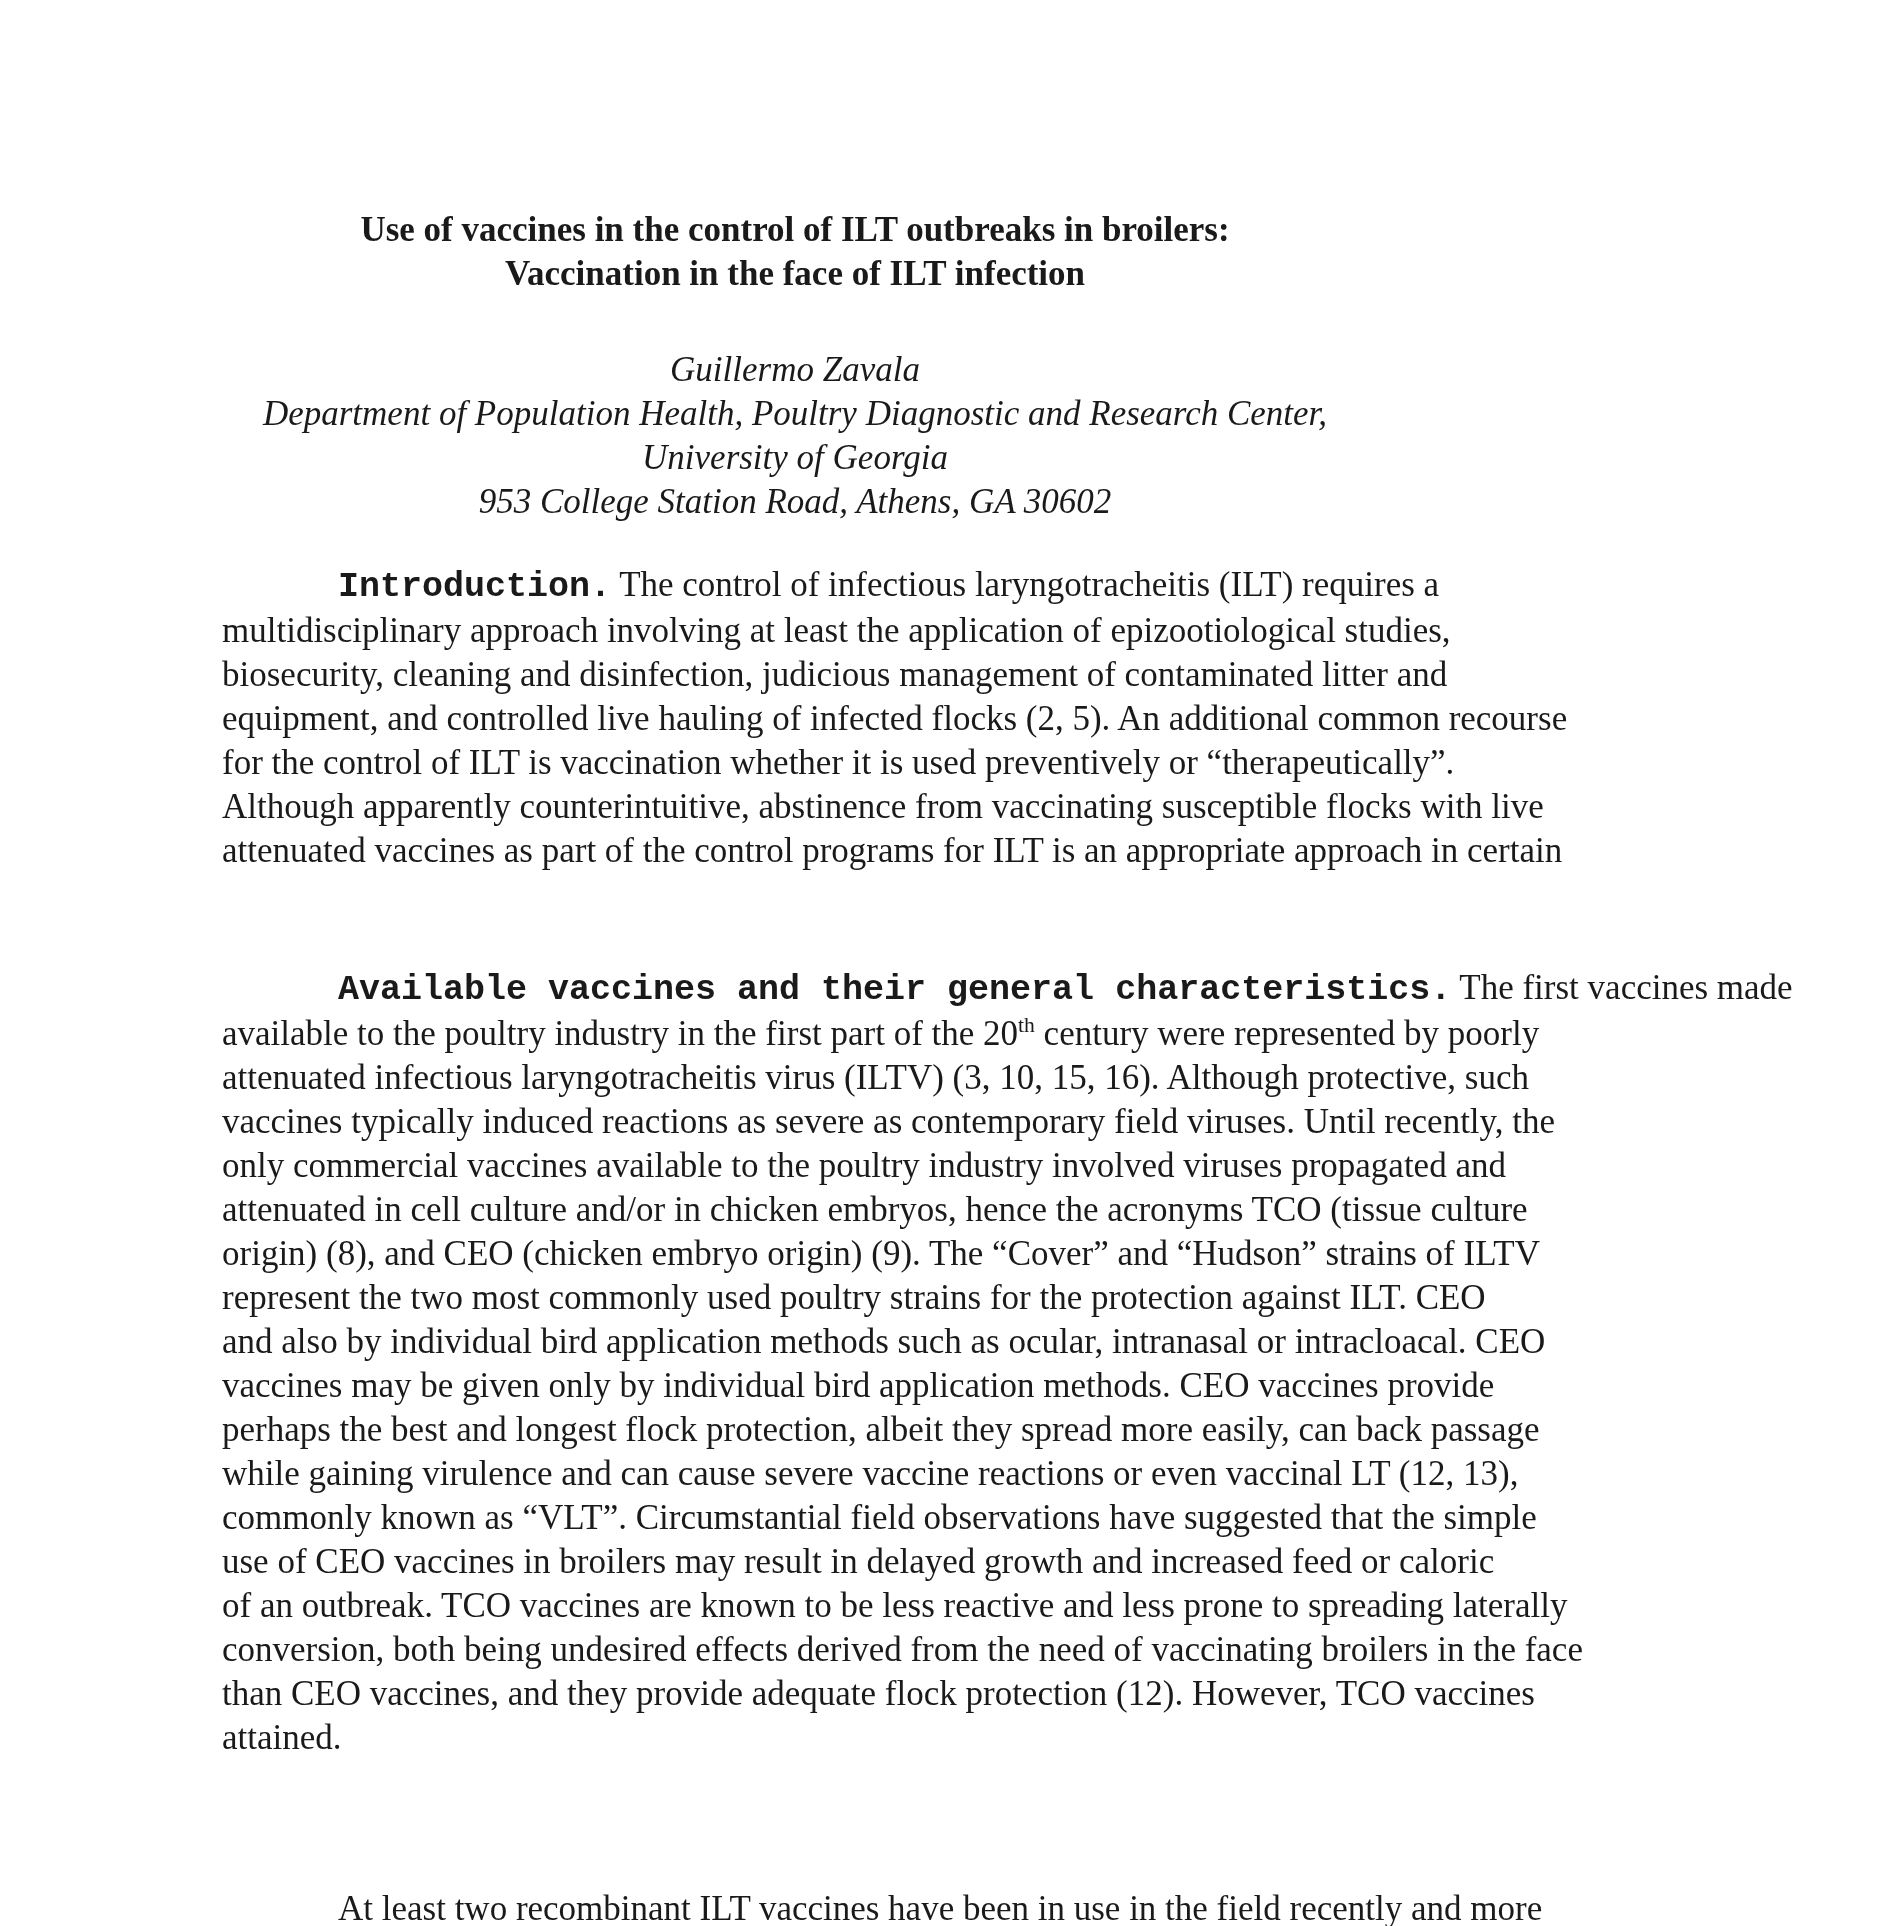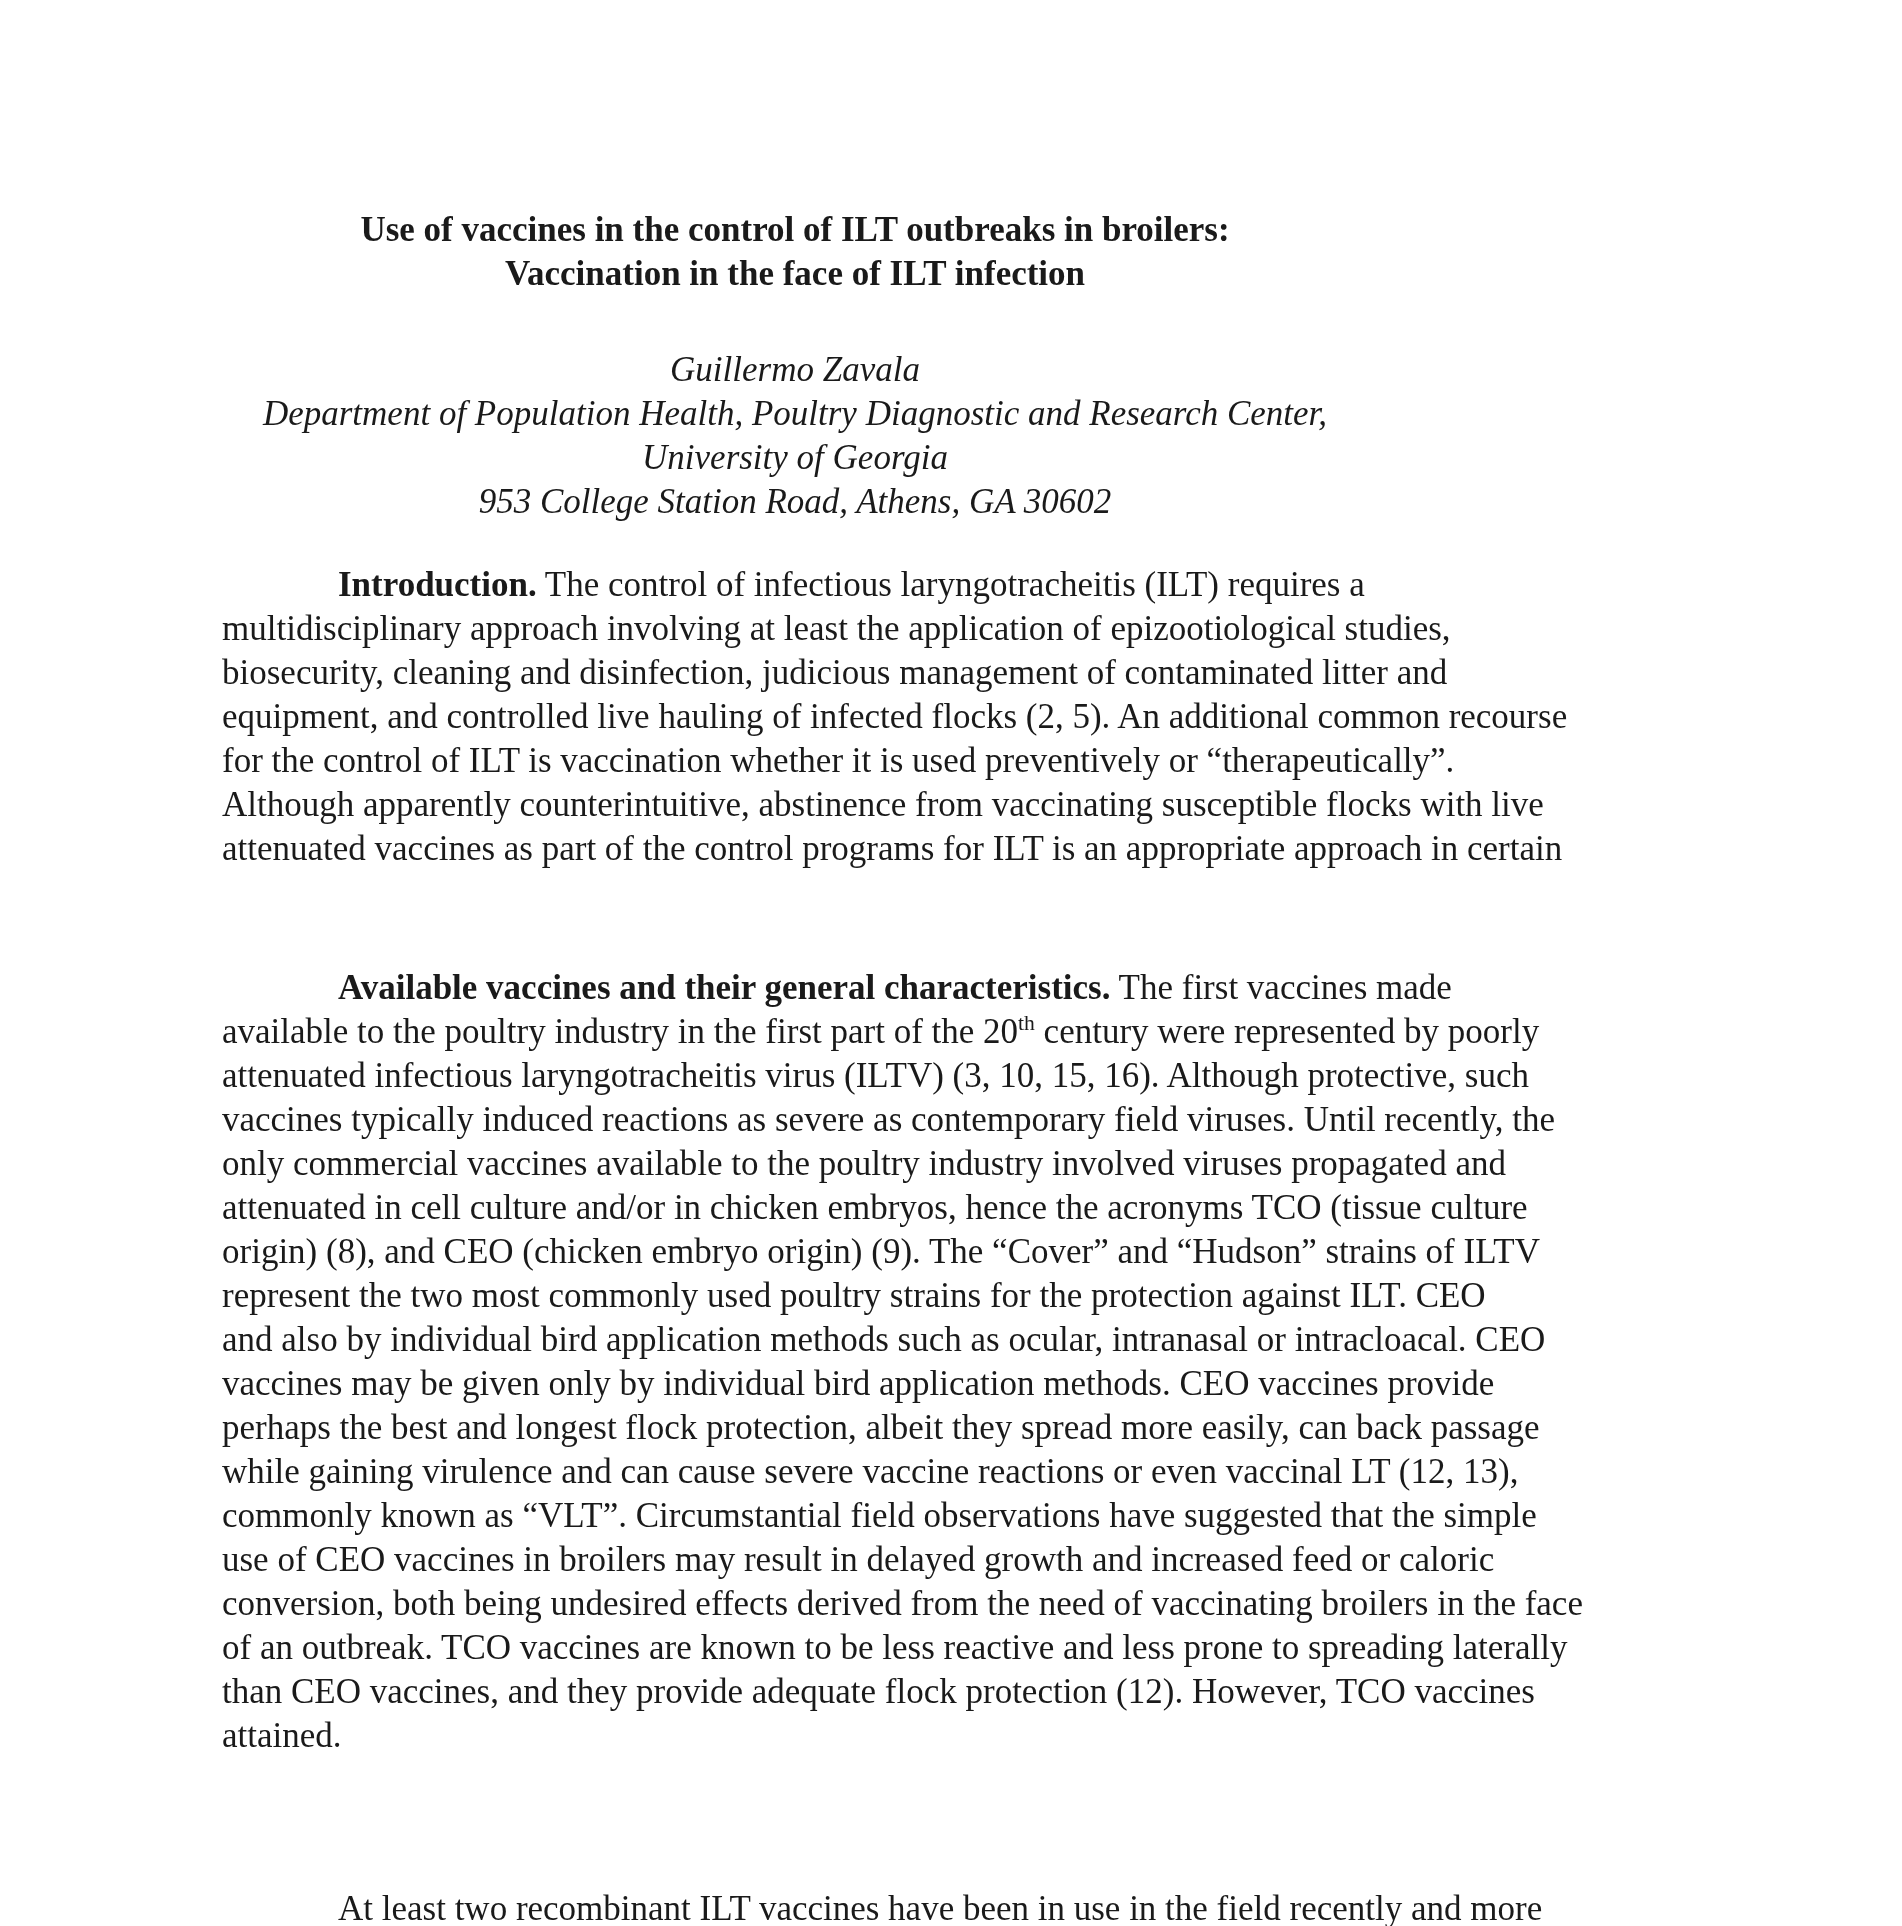--- a/index.html
+++ b/index.html
@@ -5,21 +5,21 @@
   html, body { margin: 0; padding: 0; background: #ffffff; }
   body { width: 1902px; height: 2504px; position: relative; overflow: hidden; }
   .page { position: absolute; left: 0; top: 0; width: 1902px; height: 2504px; background: #ffffff; color: #1a1a1a;
           font-family: "Liberation Serif", "DejaVu Serif", serif; }
   .center { position: absolute; left: 0; width: 1590px; text-align: center; white-space: nowrap; }
   .title { font-weight: bold; font-size: 35px; line-height: 44px; top: 208px; }
   .author-block { font-style: italic; font-size: 35px; line-height: 44px; top: 304px; }
   .body { position: absolute; left: 222px; width: 1468px; font-size: 35px; line-height: 44px; }
   .line { white-space: nowrap; display: block; }
   .indent { padding-left: 116px; }
-  .bold { font-weight: bold; }
+  .bold { font-weight: bold; font-family: Liberation Mono, monospace; }
   sup { font-size: 21.6px; line-height: 0; vertical-align: 13px; text-align: center; }
   #p1 { top: 563px; }
   #p2 { top: 966px; }
   #p3 { top: 1887px; }
 </style>
 </head>
 <body>
 
 <div class="page">
 
@@ -54,22 +54,22 @@
     <span class="line">only commercial vaccines available to the poultry industry involved viruses propagated and</span>
     <span class="line">attenuated in cell culture and/or in chicken embryos, hence the acronyms TCO (tissue culture</span>
     <span class="line">origin) (8), and CEO (chicken embryo origin) (9).  The “Cover” and “Hudson” strains of ILTV</span>
     <span class="line">represent the two most commonly used poultry strains for the protection against ILT.   CEO</span>
     <span class="line">and also by individual bird application methods such as ocular, intranasal or intracloacal.  CEO</span>
     <span class="line">vaccines may be given only by individual bird application methods.  CEO vaccines provide</span>
     <span class="line">perhaps the best and longest flock protection, albeit they spread more easily, can back passage</span>
     <span class="line">while gaining virulence and can cause severe vaccine reactions or even vaccinal LT (12, 13),</span>
     <span class="line">commonly known as “VLT”.  Circumstantial field observations have suggested that the simple</span>
     <span class="line">use of CEO vaccines in broilers may result in delayed growth and increased feed or caloric</span>
+    <span class="line">of an outbreak.  TCO vaccines are known to be less reactive and less prone to spreading laterally</span>
     <span class="line">conversion, both being undesired effects derived from the need of vaccinating broilers in the face</span>
-    <span class="line">of an outbreak.  TCO vaccines are known to be less reactive and less prone to spreading laterally</span>
     <span class="line">than CEO vaccines, and they provide adequate flock protection (12).  However, TCO vaccines</span>
     <span class="line">attained.</span>
   </div>
 
   <div class="body" id="p3">
     <span class="line indent">At least two recombinant ILT vaccines have been in use in the field recently and more</span>
 
   </div>
 
 </div>

